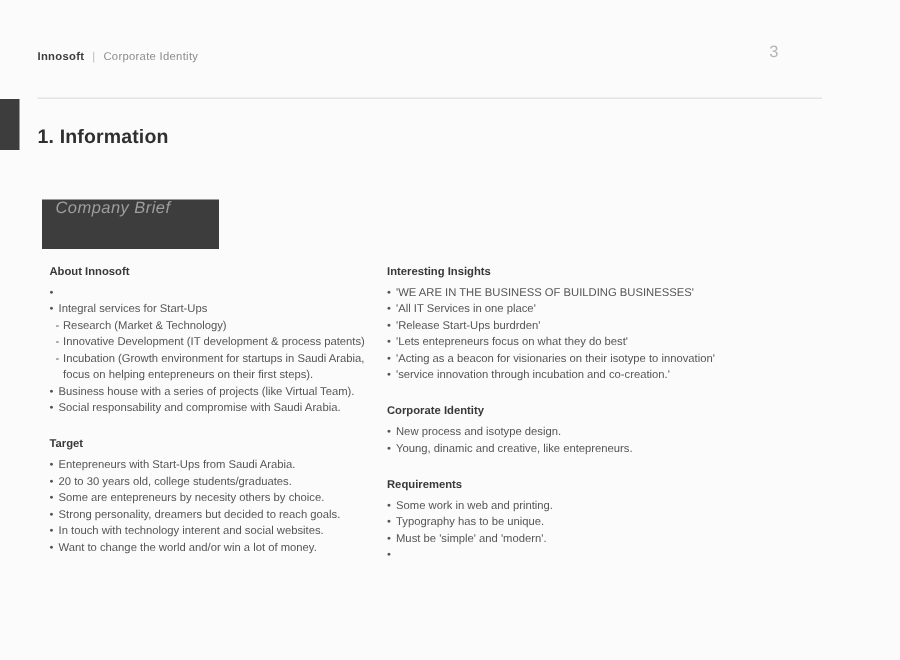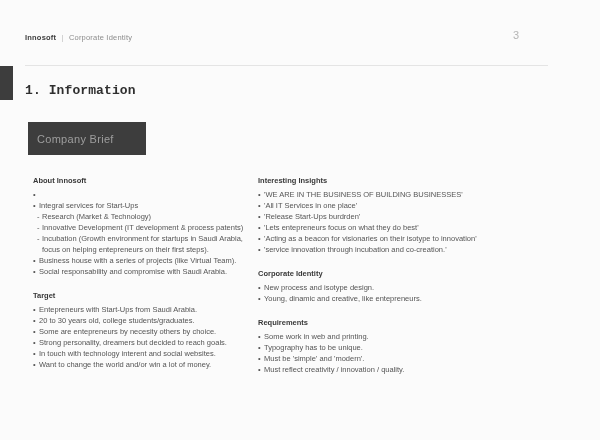--- a/index.html
+++ b/index.html
@@ -30,26 +30,26 @@
     position: absolute; left: 25px; top: 65px;
     width: 550px; height: 1px; background: #e4e4e4;
   }
   .tab {
     position: absolute; left: 0; top: 66px;
     width: 13px; height: 34px; background: #3d3d3d;
   }
   .title {
     position: absolute; left: 25px; top: 83px;
     font-size: 13px; font-weight: bold; color: #2f2f2f;
-    letter-spacing: 0.1px; white-space: nowrap; font-family: Liberation Mono, monospace;
+    letter-spacing: 0.1px; white-space: nowrap;
   }
   .brief-box {
-    position: absolute; left: 28px; top: 122px;
+    position: absolute; left: 28px; top: 133px;
     width: 118px; height: 33px; background: #3d3d3d;
-    display: flex; align-items: center;
+    display: flex;  font-style: italic;
   }
   .brief-box span {
     margin-left: 9px; font-size: 11px; font-weight: 300;
     color: #9e9e9e; letter-spacing: 0.3px; white-space: nowrap;
   }
   .column { position: absolute; top: 175px; }
   .column-left  { left: 33px;  width: 225px; }
   .column-right { left: 258px; width: 240px; }
   .section + .section { margin-top: 13px; }
   .section-heading {
@@ -200,18 +200,17 @@
         <div class="item level-1">
           <span class="bullet">•</span>
           <span>Typography has to be unique.</span>
         </div>
         <div class="item level-1">
           <span class="bullet">•</span>
           <span>Must be 'simple' and 'modern'.</span>
         </div>
         <div class="item level-1">
           <span class="bullet">•</span>
-          <span>Must reflect creativity / innovation / quality.</span>
         </div>
       </div>
     </div>
 
 </div>
 
 </body></html>

